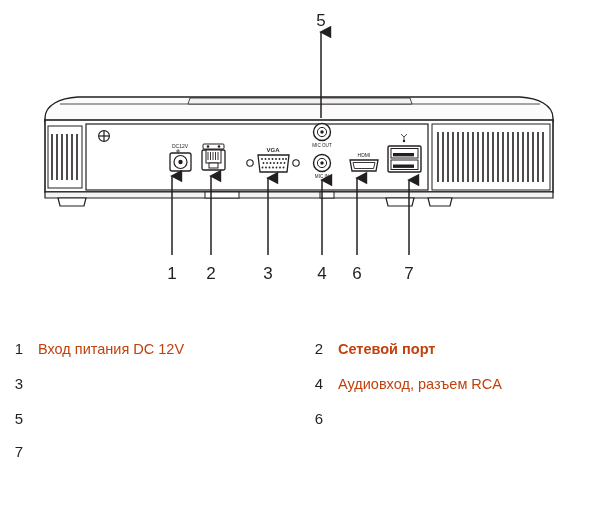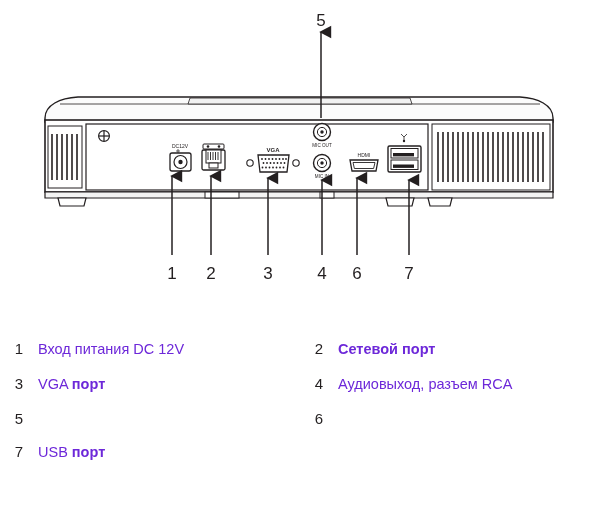--- a/index.html
+++ b/index.html
@@ -41,21 +41,21 @@
   }
   .legend-num {
     width: 38px;
     text-align: center;
     font-size: 15px;
     color: #231f20;
     flex: 0 0 38px;
   }
   .legend-text {
     font-size: 14.5px;
-    color: #6d28d9;
+    color: #c2410c;
     line-height: 1.3;
   }
   .legend-text b {
     font-weight: bold;
     margin-top: 16px;
   }
   svg { display: block; }
 </style>
 </head>
 <body>
@@ -247,38 +247,36 @@
     </div>
     <div class="legend-cell">
       <span class="legend-num">2</span>
       <span class="legend-text"><span></span><b>Сетевой порт</b></span>
     </div>
   </div>
 
   <div class="legend-row">
     <div class="legend-cell">
       <span class="legend-num">3</span>
-      <span class="legend-text"><span>VGA </span><b>порт</b></span>
     </div>
     <div class="legend-cell">
       <span class="legend-num">4</span>
-      <span class="legend-text"><span>Аудиовыход, разъем RCA</span><b></b></span>
+      <span class="legend-text"><span>Аудиовход, разъем RCA</span><b></b></span>
     </div>
   </div>
 
   <div class="legend-row">
     <div class="legend-cell">
       <span class="legend-num">5</span>
     </div>
     <div class="legend-cell">
       <span class="legend-num">6</span>
     </div>
   </div>
 
   <div class="legend-row">
     <div class="legend-cell">
       <span class="legend-num">7</span>
-      <span class="legend-text"><span>USB </span><b>порт</b></span>
     </div>
     <div class="legend-cell"></div>
   </div>
 
 </div>
 
 </body></html>

